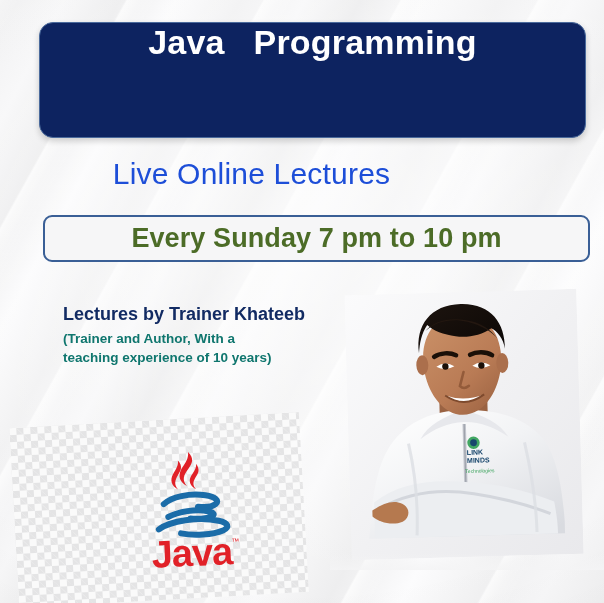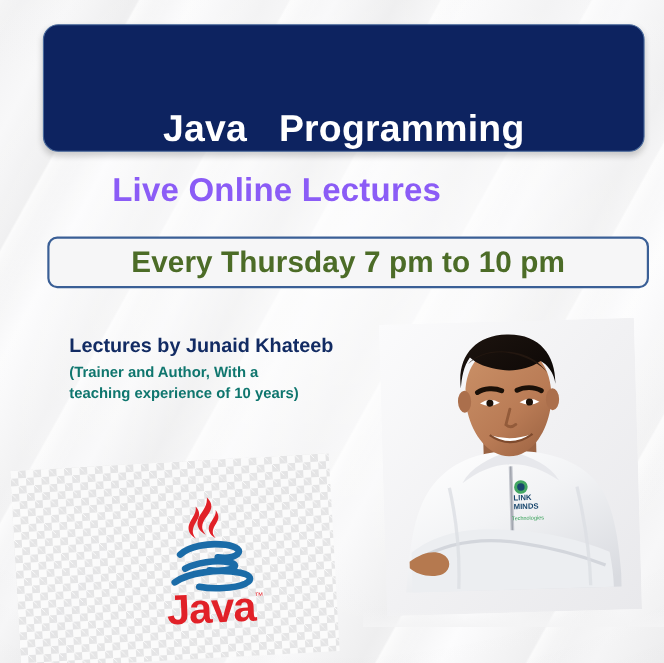--- a/index.html
+++ b/index.html
@@ -71,43 +71,43 @@
     position: absolute;
     left: 39px;
     top: 22px;
     width: 547px;
     height: 116px;
     background: #0d2360;
     border: 1px solid #4a6a9c;
     border-radius: 14px;
     box-shadow: 0 3px 6px rgba(0,0,0,0.18);
     display: flex;
-    align-items: flex-end;
+    align-items: flex-start;
     justify-content: center;
     box-sizing: border-box;
   }
   .title-text {
     color: #ffffff;
     font-size: 34px;
     font-weight: bold;
     letter-spacing: 0.2px;
     white-space: pre;
     text-align: center;
   }
 
   
   .headline {
     position: absolute;
     left: 0;
     top: 157px;
     width: 503px;
     text-align: center;
-    color: #8b5cf6;
+    color: #1d4ed8;
     font-size: 30px;
-    font-weight: bold;
+    font-weight: normal;
     letter-spacing: 0.2px;
   }
 
   
   .schedule-box {
     position: absolute;
     left: 43px;
     top: 215px;
     width: 547px;
     height: 47px;
@@ -210,25 +210,25 @@
   <div class="bg-streaks"></div>
   <div class="bg-vignette"></div>
 
   <div class="title-bar">
     <span class="title-text">Java   Programming</span>
   </div>
 
   <div class="headline">Live Online Lectures</div>
 
   <div class="schedule-box">
-    <span class="schedule-text">Every Thursday 7 pm to 10 pm</span>
+    <span class="schedule-text">Every Sunday 7 pm to 10 pm</span>
   </div>
 
   <div class="presenter-block">
-    <div class="presenter-name">Lectures by Junaid Khateeb</div>
+    <div class="presenter-name">Lectures by Trainer Khateeb</div>
     <div class="presenter-sub">(Trainer and Author, With a</div>
     <div class="presenter-sub">teaching experience of 10 years)</div>
   </div>
 
   <div class="checker"></div>
 
   <div class="photo-wrap">
     <svg viewBox="0 0 232 265" xmlns="http://www.w3.org/2000/svg">
       <defs>
         <linearGradient id="photoBg" x1="0" y1="0" x2="1" y2="1">

